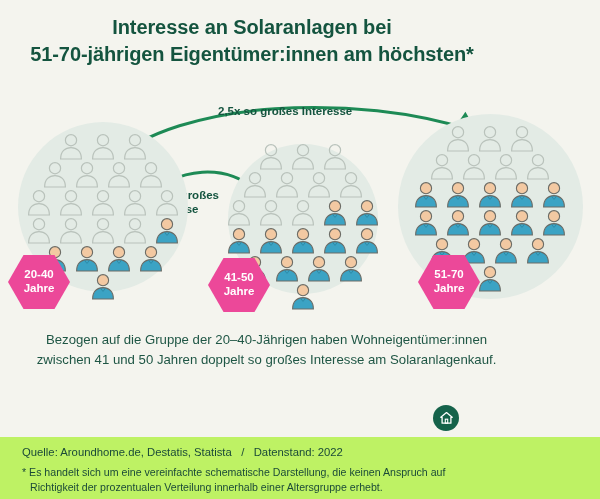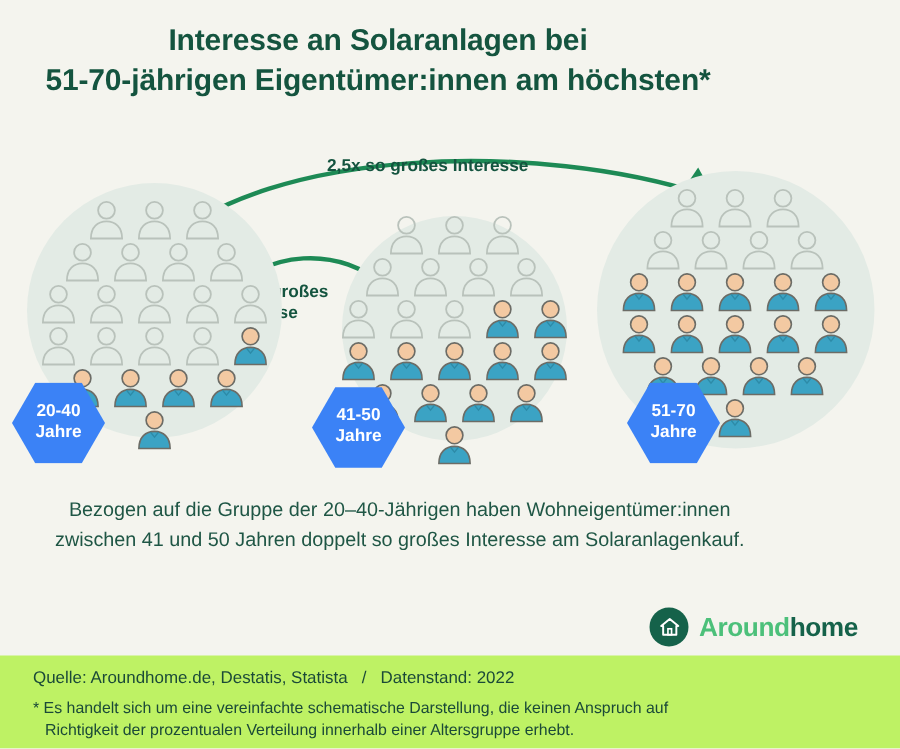--- a/index.html
+++ b/index.html
@@ -36,21 +36,21 @@
 
   
   .people{position:absolute;}
   .prow{display:flex;justify-content:center;gap:2px;}
   .person{width:30px;height:28px;position:relative;}
   .person svg{display:block;}
 
   
   .hexbadge{
     position:absolute;width:62px;height:56px;
-    background:#3b82f6;
+    background:#ec4899;
     clip-path:polygon(25% 2%,75% 2%,100% 50%,75% 98%,25% 98%,0% 50%);
     color:#ffffff;font-weight:bold;font-size:11.5px;
     display:flex;flex-direction:column;align-items:center;
     justify-content:center;line-height:1.18;text-align:center;
   }
   .hex1{left:8px;top:162px;}
   .hex2{left:208px;top:165px;}
   .hex3{left:418px;top:162px;}
 
   
@@ -621,23 +621,20 @@
     <span>zwischen 41 und 50 Jahren doppelt so großes Interesse am Solaranlagenkauf.</span>
   </div>
 
   <div class="logo">
     <span class="logo-mark">
       <svg width="15" height="14" viewBox="0 0 15 14" aria-hidden="true">
         <path d="M7.5 1.6 L13.2 6.3 L11.9 6.3 L11.9 12.2 L3.1 12.2 L3.1 6.3 L1.8 6.3 Z" fill="none" stroke="#ffffff" stroke-width="1.3" stroke-linejoin="round"></path>
         <rect x="6.3" y="8.2" width="2.4" height="4" fill="none" stroke="#ffffff" stroke-width="1.1"></rect>
       </svg>
     </span>
-    <span class="logo-text">
-      <span class="a">Around</span><span class="b">home</span>
-    </span>
   </div>
 
   <div class="footer">
     <div class="foot-source">Quelle: Aroundhome.de, Destatis, Statista   /   Datenstand: 2022</div>
     <div class="foot-note">
       <span>* Es handelt sich um eine vereinfachte schematische Darstellung, die keinen Anspruch auf</span>
       <span class="indent">Richtigkeit der prozentualen Verteilung innerhalb einer Altersgruppe erhebt.</span>
     </div>
   </div>
 

